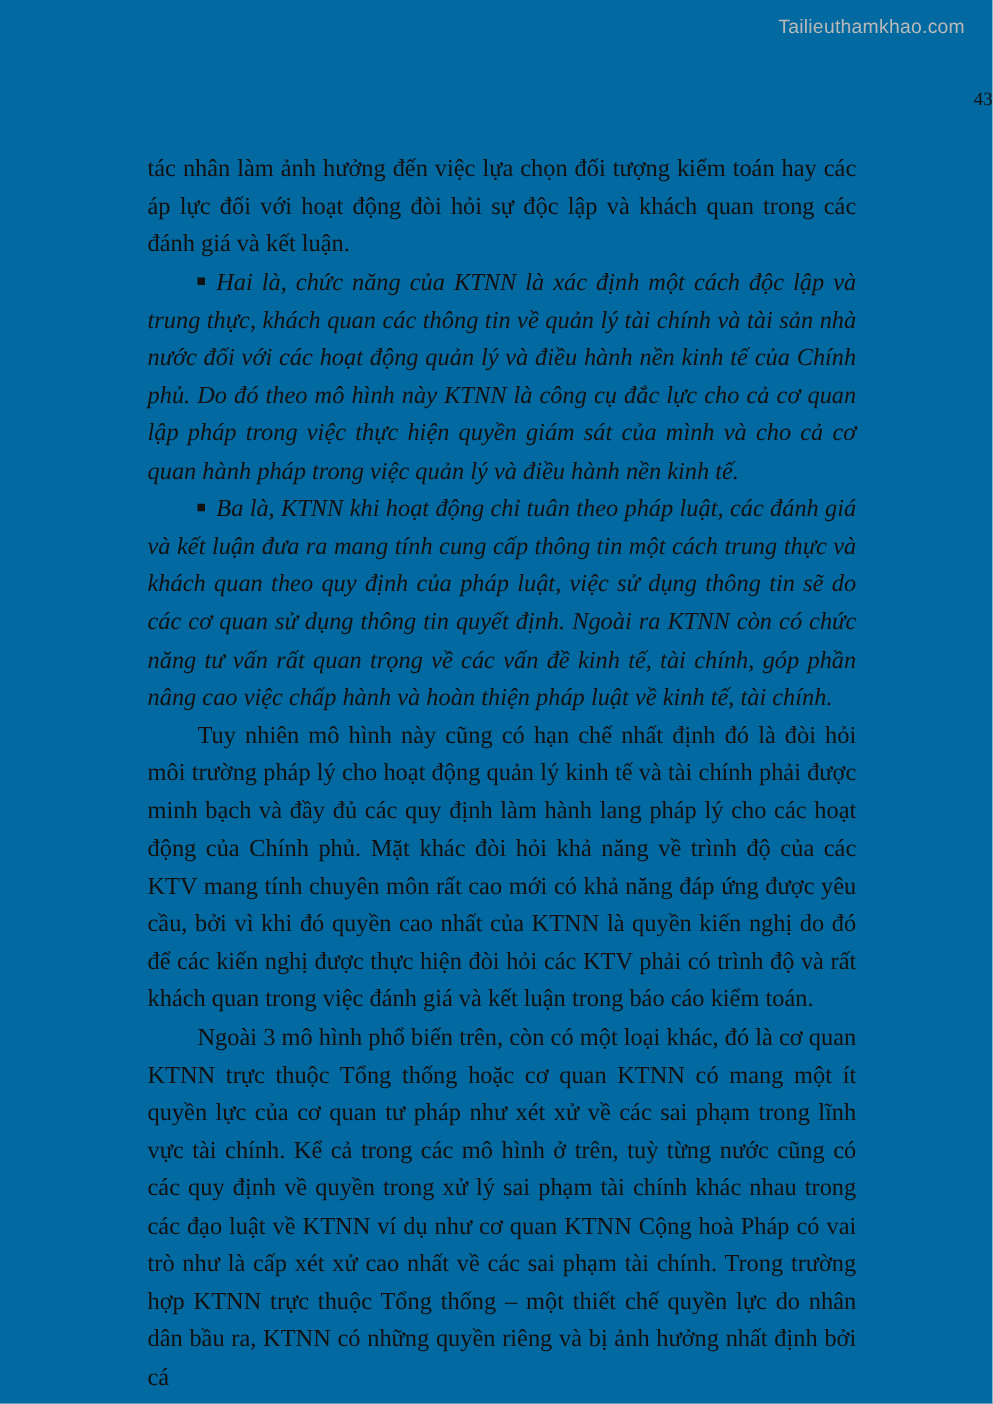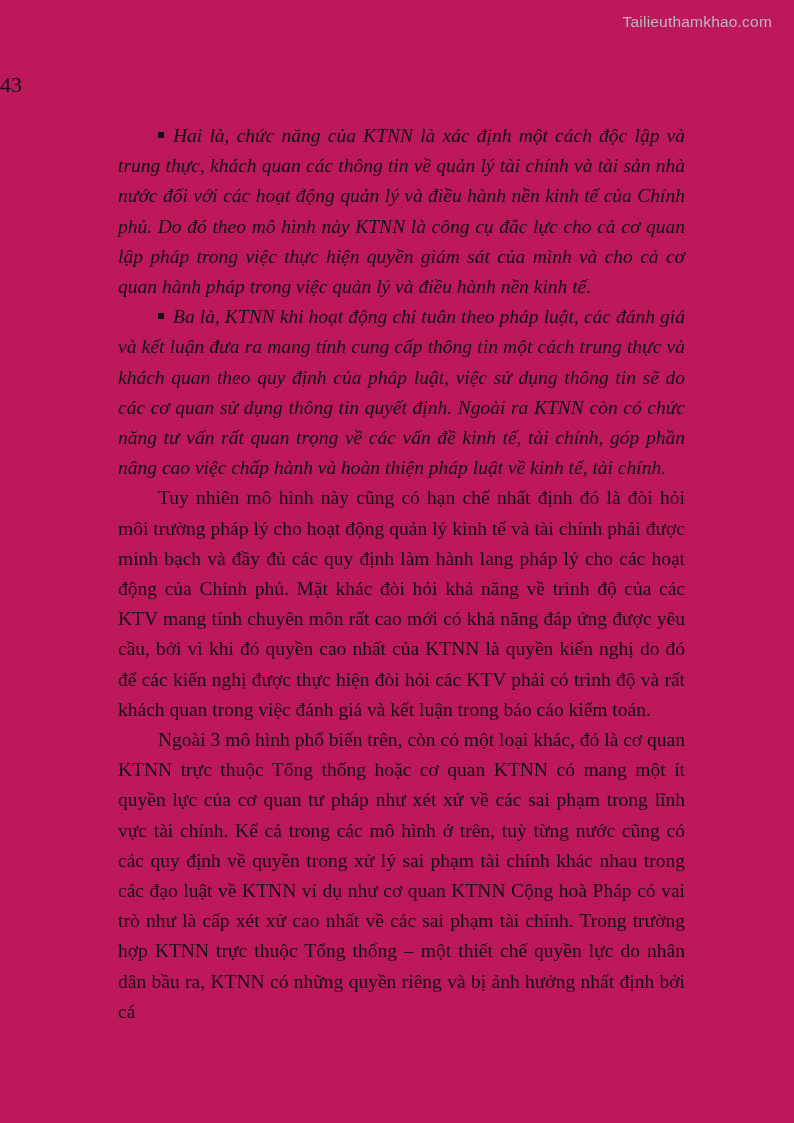--- a/index.html
+++ b/index.html
@@ -7,43 +7,43 @@
     padding: 0;
     background: #f2f2f2;
   }
   body {
     font-family: "Liberation Serif", "DejaVu Serif", serif;
   }
   .page {
     position: relative;
     width: 794px;
     height: 1123px;
-    background: #be185d;
+    background: #0369a1;
     margin: 0 auto;
     overflow: hidden;
     box-sizing: border-box;
   }
   .watermark {
     position: absolute;
     top: 13px;
     right: 22px;
     font-family: "Liberation Sans", "DejaVu Sans", sans-serif;
     font-size: 15.5px;
     letter-spacing: 0.2px;
     color: #b9b9b9;
     user-select: none;
     white-space: nowrap;
   }
   .page-number {
     position: absolute;
     top: 72px;
     left: 0;
     width: 100%;
-    text-align: left;
-    font-size: 22px;
+    text-align: right;
+    font-size: 15px;
     color: #111;
   }
   .content {
     position: absolute;
     top: 121px;
     left: 118px;
     width: 567px;
   }
   p.para {
     margin: 0;
@@ -79,20 +79,21 @@
 <body>
 
 <div class="page">
 
   <div class="watermark">Tailieuthamkhao.com</div>
 
   <div class="page-number">43</div>
 
   <div class="content">
 
+    <p class="para"><span>tác nhân làm ảnh hưởng đến việc lựa chọn đối tượng kiểm toán hay các áp lực đối với hoạt động đòi hỏi sự độc lập và khách quan trong các đánh giá và kết luận.</span></p>
 
     <p class="para bullet"><span class="bullet-marker"></span><span>Hai là, chức năng của KTNN là xác định một cách độc lập và trung thực, khách quan các thông tin về quản lý tài chính và tài sản nhà nước đối với các hoạt động quản lý và điều hành nền kinh tế của Chính phủ. Do đó theo mô hình này KTNN là công cụ đắc lực cho cả cơ quan lập pháp trong việc thực hiện quyền giám sát của mình và cho cả cơ quan hành pháp trong việc quản lý và điều hành nền kinh tế.</span></p>
 
     <p class="para bullet"><span class="bullet-marker"></span><span>Ba là, KTNN khi hoạt động chỉ tuân theo pháp luật, các đánh giá và kết luận đưa ra mang tính cung cấp thông tin một cách trung thực và khách quan theo quy định của pháp luật, việc sử dụng thông tin sẽ do các cơ quan sử dụng thông tin quyết định. Ngoài ra  KTNN còn có chức năng tư vấn rất quan trọng về các vấn đề kinh tế, tài chính, góp phần nâng cao việc chấp hành và hoàn thiện pháp luật về kinh tế, tài chính.</span></p>
 
     <p class="para indent"><span>Tuy nhiên mô hình này cũng có hạn chế nhất định đó là đòi hỏi môi trường pháp lý cho hoạt động quản lý kinh tế và tài chính phải được minh bạch và đầy đủ các quy định làm hành lang pháp lý cho các hoạt động của Chính phủ. Mặt khác đòi hỏi khả năng về trình độ của các KTV mang tính chuyên môn rất cao mới có khả năng đáp ứng được yêu cầu, bởi vì khi đó quyền cao nhất của KTNN là quyền kiến nghị do đó để các kiến nghị được thực hiện đòi hỏi các KTV phải có trình độ và rất khách quan trong việc đánh giá và kết luận trong báo cáo kiểm toán.</span></p>
 
     <p class="para indent"><span>Ngoài 3 mô hình phổ biến trên, còn có một loại khác, đó là cơ quan KTNN trực thuộc Tổng thống hoặc cơ quan KTNN có mang một ít quyền lực của cơ quan tư pháp như xét xử về các sai phạm trong lĩnh vực tài chính. Kể cả trong các mô hình ở trên, tuỳ từng nước cũng có các quy định về quyền trong xử lý sai phạm tài chính khác nhau trong các đạo luật về KTNN ví dụ như cơ quan KTNN Cộng hoà Pháp có vai trò như là cấp xét xử cao nhất về các sai phạm tài chính. Trong trường hợp KTNN trực thuộc Tổng thống – một thiết chế quyền lực do nhân dân bầu ra, KTNN có những quyền riêng và bị ảnh hưởng nhất định bởi cá</span><span class="last-line-full"></span></p>
 
   </div>

